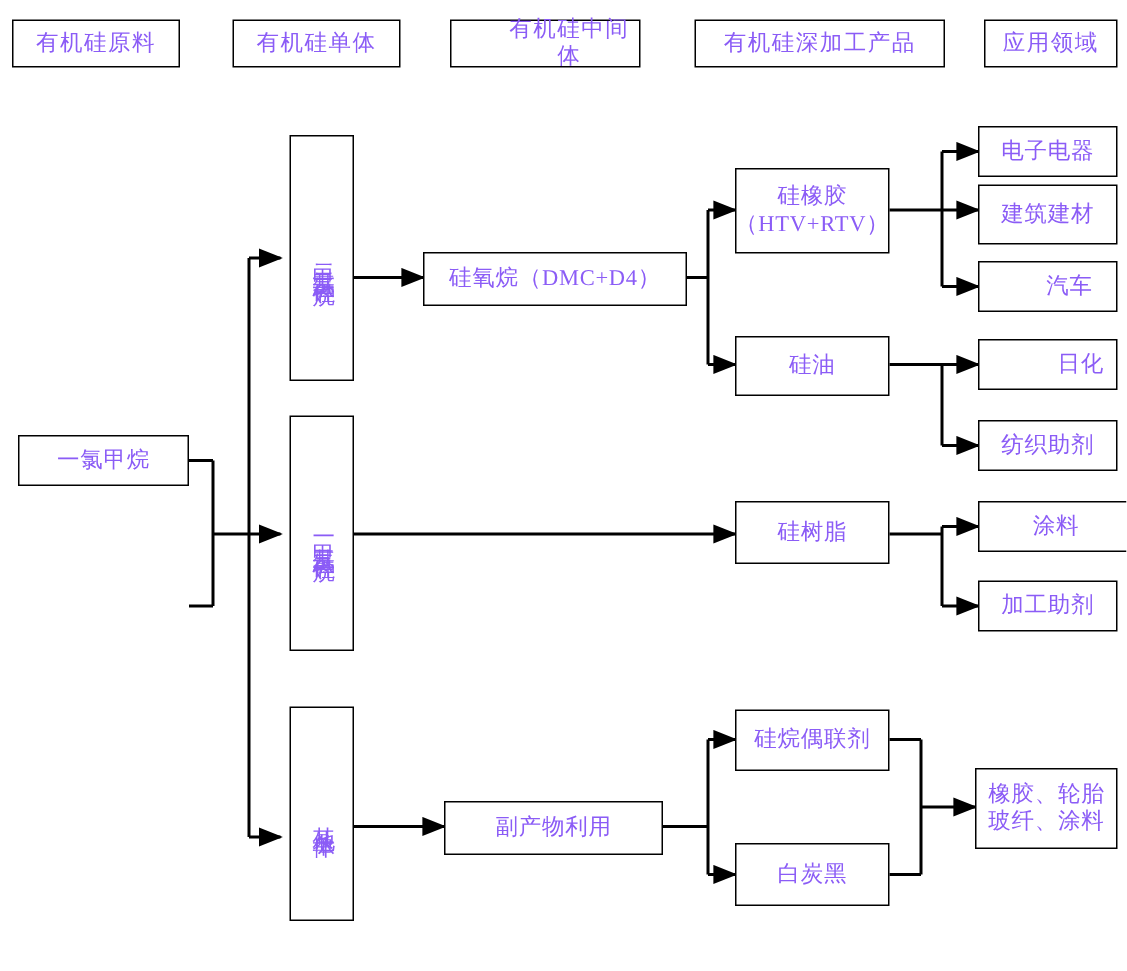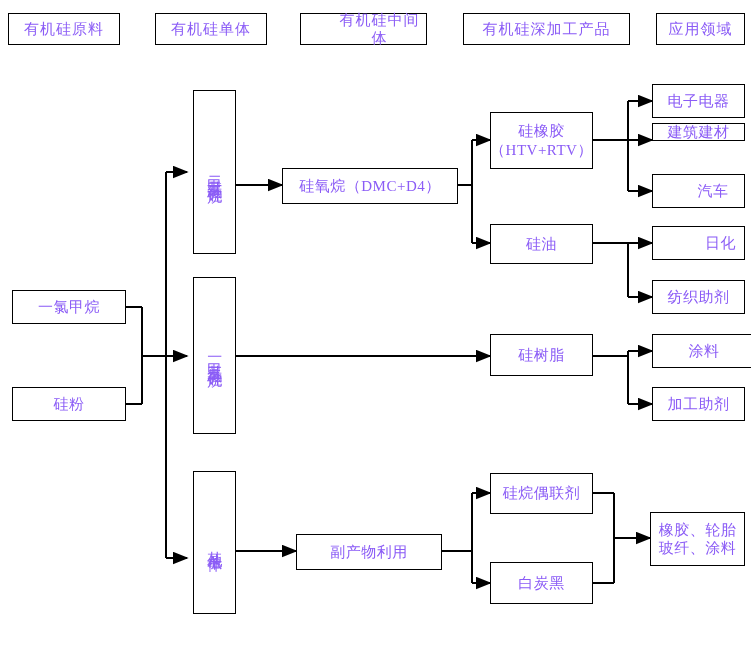--- a/index.html
+++ b/index.html
@@ -114,38 +114,37 @@
     </g>
   </svg>
 
   <div class="box hdr" style="left:8px; top:13px; width:112px; height:32px;">有机硅原料</div>
   <div class="box hdr" style="left:155px; top:13px; width:112px; height:32px;text-align:right;">有机硅单体</div>
   <div class="box hdr" style="left:300px; top:13px; width:127px; height:32px;padding-left:32px;">有机硅中间体</div>
   <div class="box hdr" style="left:463px; top:13px; width:167px; height:32px;">有机硅深加工产品</div>
   <div class="box hdr" style="left:656px; top:13px; width:89px; height:32px;">应用领域</div>
 
   <div class="box" style="left:12px; top:290px; width:114px; height:34px;">一氯甲烷</div>
-  <div class="box" style="left:12px; top:387px; width:114px; height:34px;">硅粉</div>
 
   <div class="box vert" style="left:193px; top:90px; width:43px; height:164px;">二甲基二氯硅烷</div>
   <div class="box vert" style="left:193px; top:277px; width:43px; height:157px;">一甲基三氯硅烷</div>
   <div class="box vert" style="left:193px; top:471px; width:43px; height:143px;">其他单体</div>
 
   <div class="box" style="left:282px; top:168px; width:176px; height:36px;">硅氧烷（DMC+D4）</div>
   <div class="box" style="left:296px; top:534px; width:146px; height:36px;">副产物利用</div>
 
   <div class="box" style="left:490px; top:112px; width:103px; height:57px;">硅橡胶
 （HTV+RTV）</div>
   <div class="box" style="left:490px; top:224px; width:103px; height:40px;">硅油</div>
   <div class="box" style="left:490px; top:334px; width:103px; height:42px;">硅树脂</div>
   <div class="box" style="left:490px; top:473px; width:103px; height:41px;">硅烷偶联剂</div>
   <div class="box" style="left:490px; top:562px; width:103px; height:42px;">白炭黑</div>
 
   <div class="box" style="left:652px; top:84px; width:93px; height:34px;">电子电器</div>
-  <div class="box" style="left:652px; top:123px; width:93px; height:18px;">建筑建材</div>
+  <div class="box" style="left:652px; top:123px; width:93px; height:40px;">建筑建材</div>
   <div class="box" style="left:652px; top:174px; width:93px; height:34px;padding-left:29px;">汽车</div>
   <div class="box" style="left:652px; top:226px; width:93px; height:34px;padding-left:44px;">日化</div>
   <div class="box" style="left:652px; top:280px; width:93px; height:34px;">纺织助剂</div>
   <div class="box" style="left:652px; top:334px; width:104px; height:34px;">涂料</div>
   <div class="box" style="left:652px; top:387px; width:93px; height:34px;">加工助剂</div>
   <div class="box" style="left:650px; top:512px; width:95px; height:54px;">橡胶、轮胎
 玻纤、涂料</div>
 
 </div>
 

